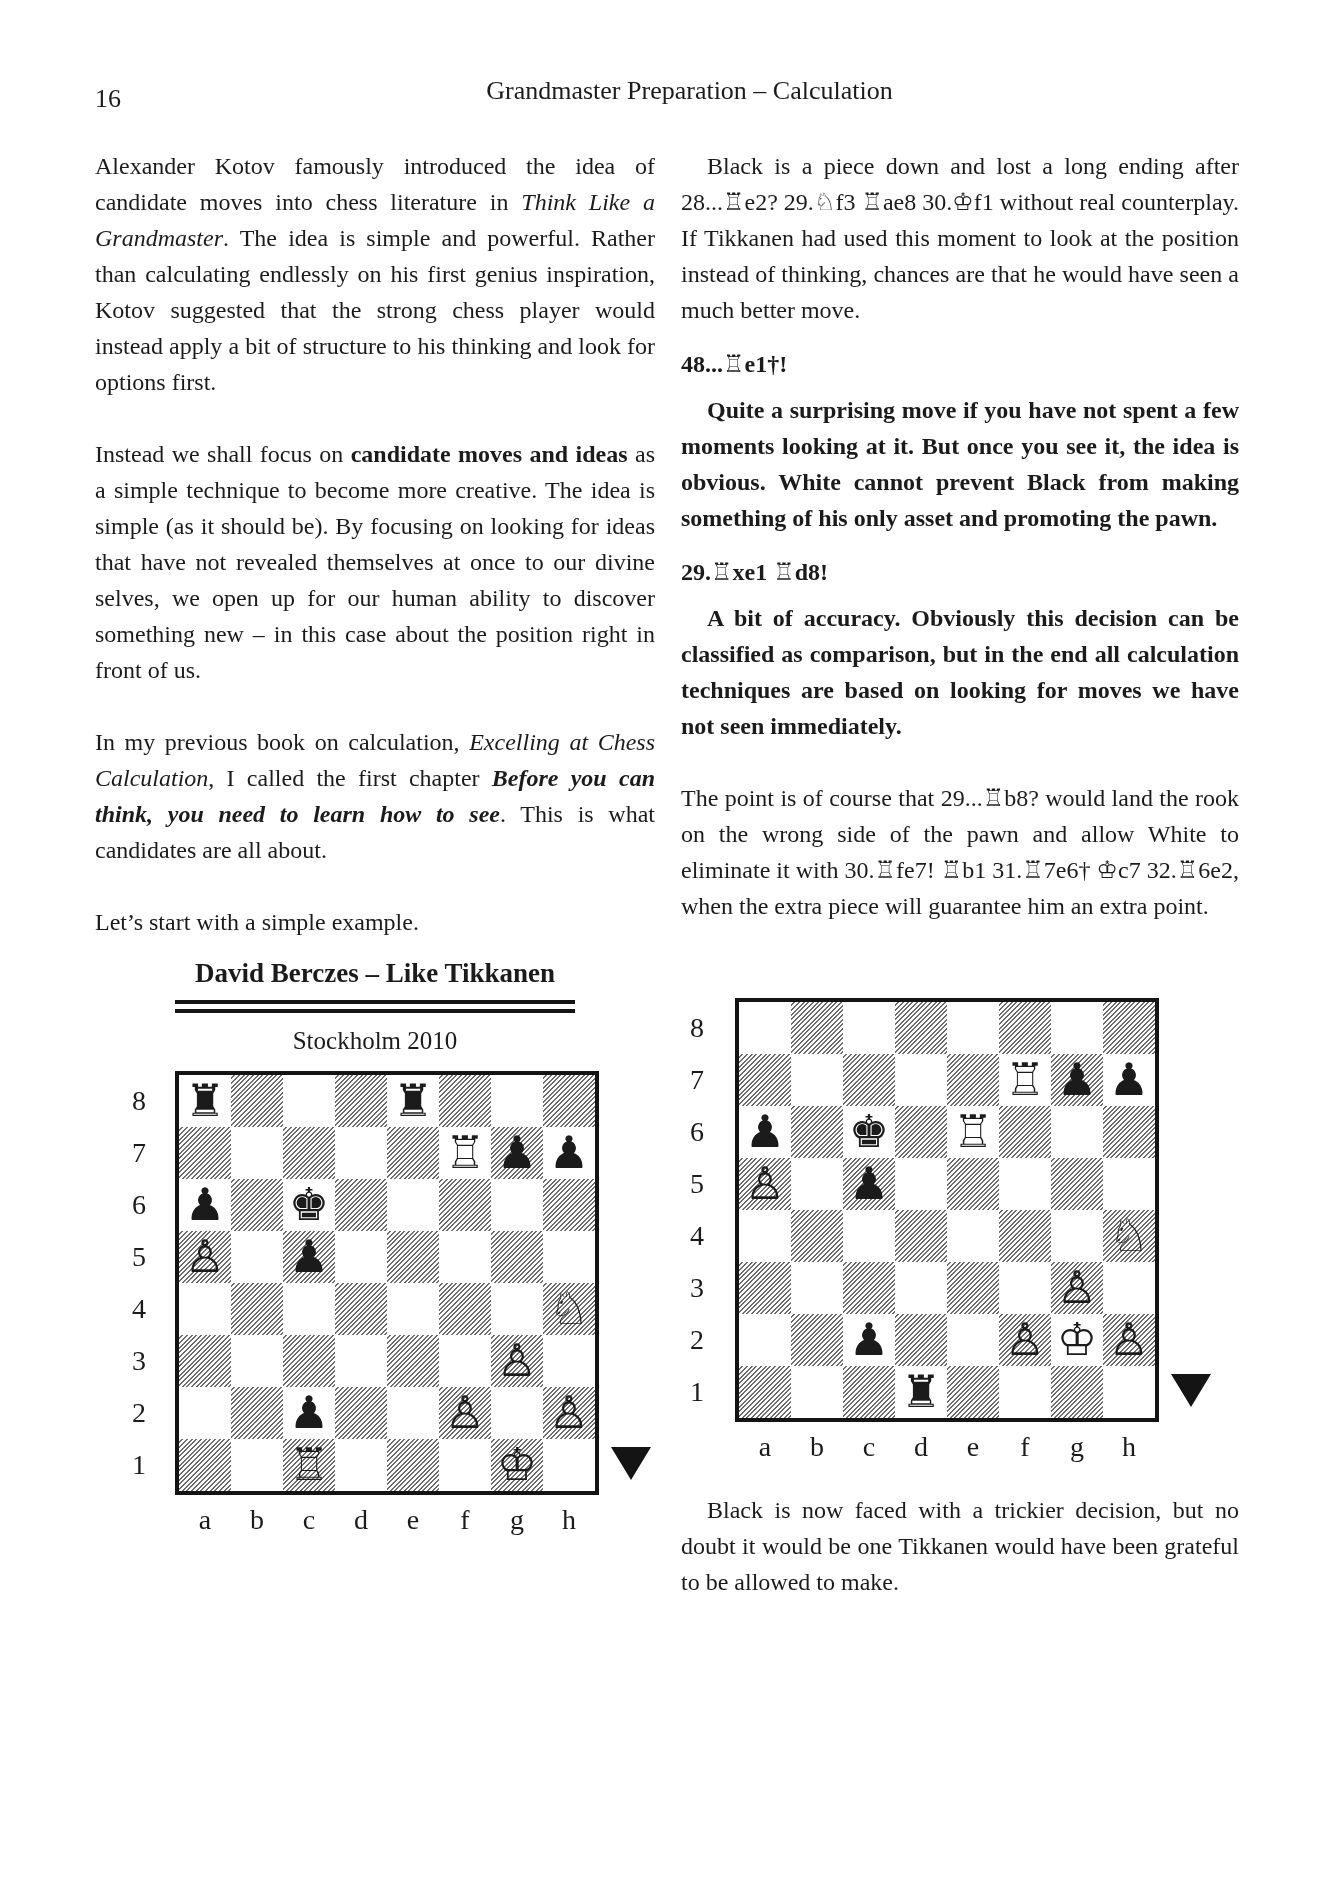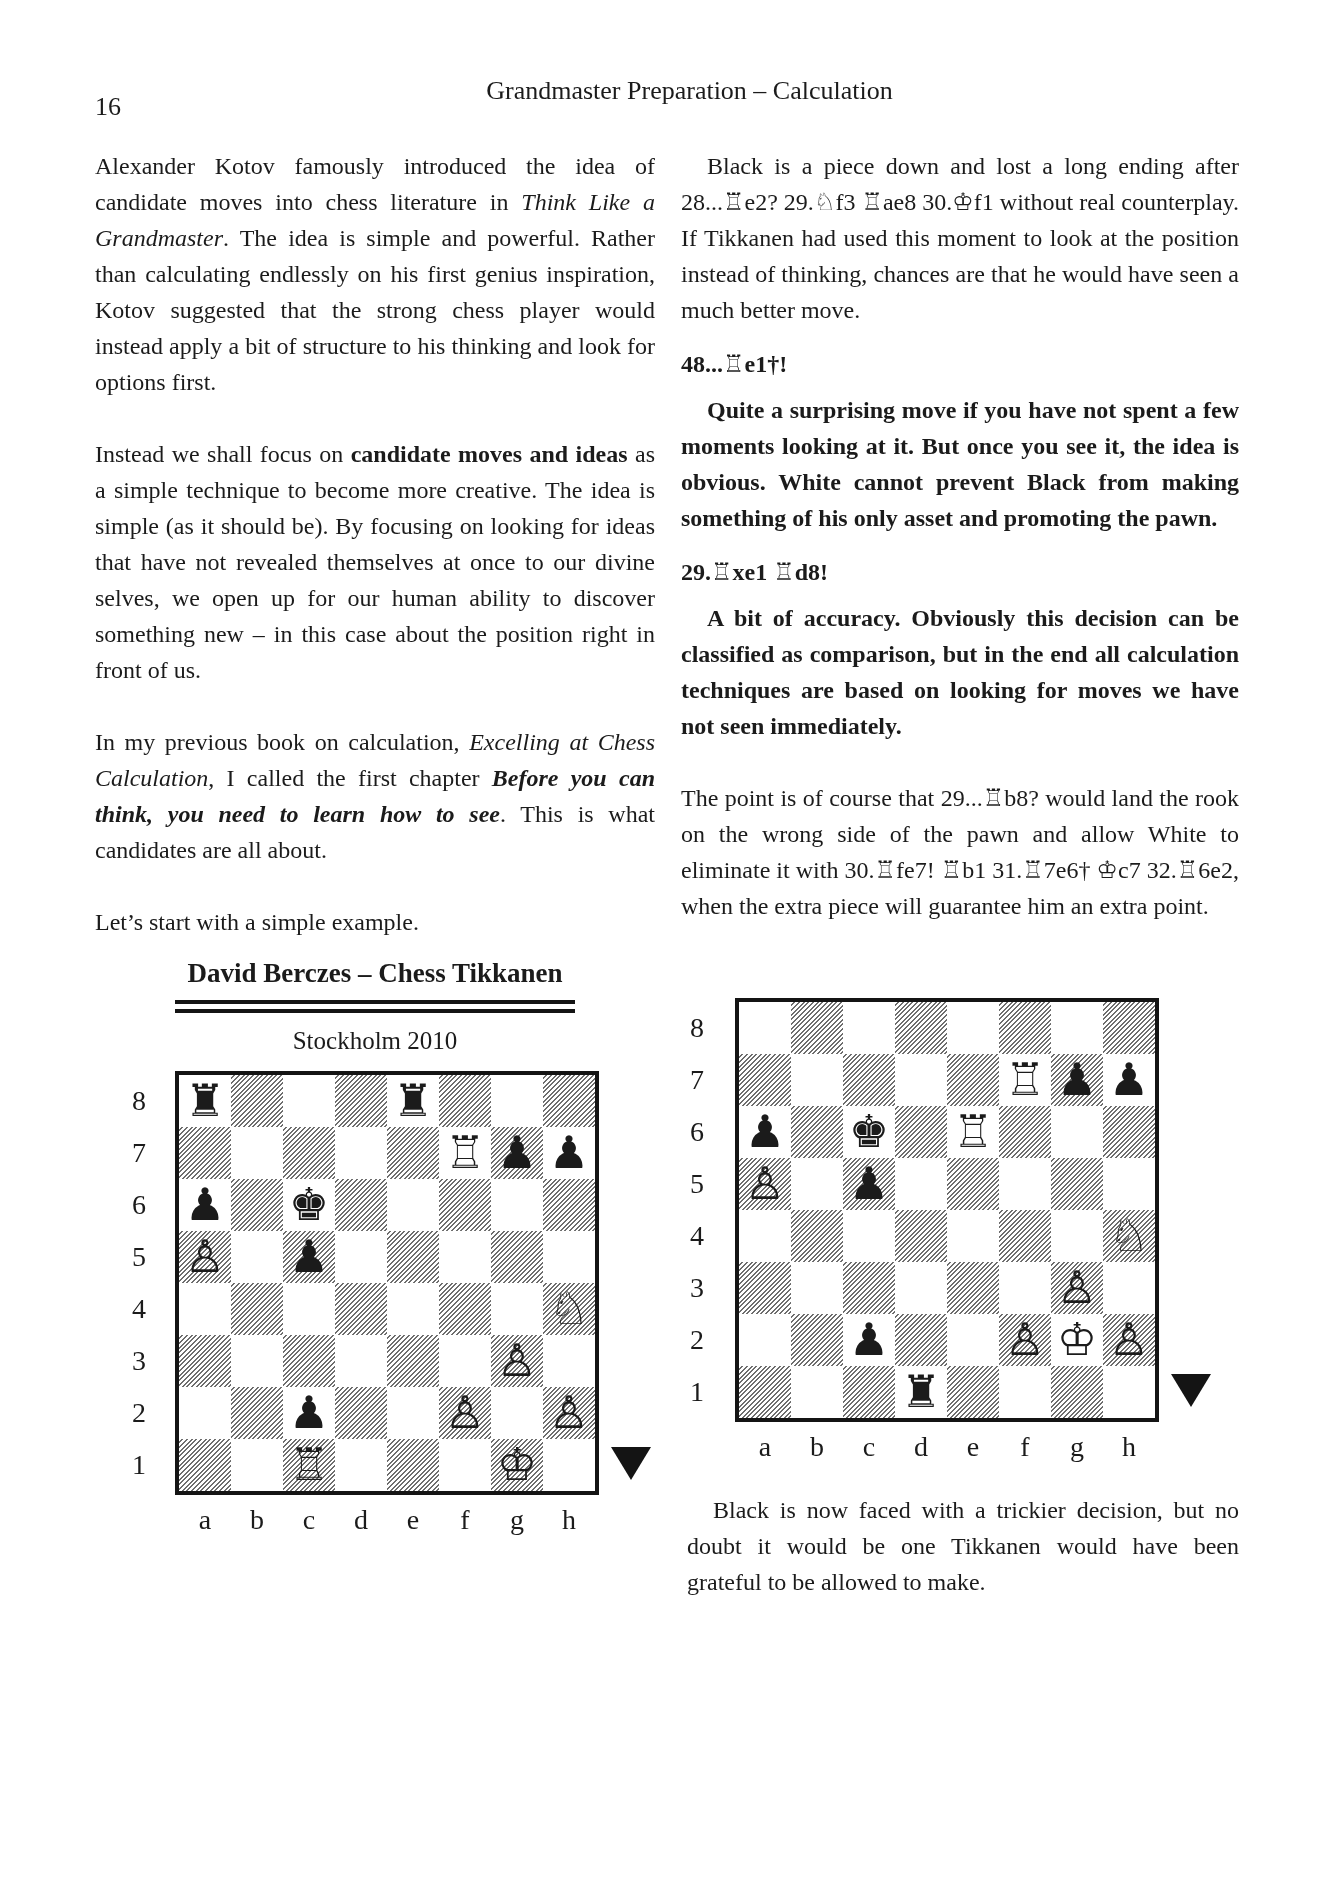--- a/index.html
+++ b/index.html
@@ -9,39 +9,39 @@
   }
   .page {
     position: relative;
     width: 1339px; height: 1890px;
     background: #ffffff;
     color: #1b1b1b;
     font-family: "Liberation Serif", "DejaVu Serif", "DejaVu Sans", serif;
     overflow: hidden;
   }
   .pagenum {
-    position: absolute; left: 95px; top: 92px;
+    position: absolute; left: 95px; top: 84px;
     font-size: 26px; line-height: 30px;
   }
   .ptitle {
     position: absolute; left: 0; top: 76px; width: 100%;
     text-align: center; font-size: 26px; line-height: 30px; margin-left: 20px;
   }
   .col {
     position: absolute; top: 148px; width: 560px;
     font-size: 24px; line-height: 36px;
     text-align: justify;
   }
   .col-left  { left: 95px; }
   .col-right { left: 681px; width: 558px; }
   p.para { margin: 0; }
   p.ind  { text-indent: 26px; }
   p.sp   { margin-top: 36px; }
   p.m1   { margin-top: 10px; font-weight: bold; }
-  p.m2   { margin-top: 20px; margin-left: 6px; }
+  p.m2   { margin-top: 20px; }
   p.move { margin-top: 18px; font-weight: bold; }
   .seg-i  { font-style: italic; }
   .seg-b  { font-weight: bold; }
   .seg-bi { font-weight: bold; font-style: italic; }
 
   .game-head {
     margin-top: 16px;
     text-align: center; text-indent: 0;
     font-weight: bold; font-size: 27px; line-height: 34px;
   }
@@ -113,21 +113,21 @@
 
   <div class="pagenum">16</div>
   <div class="ptitle">Grandmaster Preparation – Calculation</div>
 
   <div class="col col-left">
     <p class="para"><span>Alexander Kotov famously introduced the idea of candidate moves into chess literature in </span><span class="seg-i">Think Like a Grandmaster</span><span>. The idea is simple and powerful. Rather than calculating endlessly on his first genius inspiration, Kotov suggested that the strong chess player would instead apply a bit of structure to his thinking and look for options first.</span></p>
     <p class="para sp"><span>Instead we shall focus on </span><span class="seg-b">candidate moves and ideas</span><span> as a simple technique to become more creative. The idea is simple (as it should be). By focusing on looking for ideas that have not revealed themselves at once to our divine selves, we open up for our human ability to discover something new – in this case about the position right in front of us.</span></p>
     <p class="para sp"><span>In my previous book on calculation, </span><span class="seg-i">Excelling at Chess Calculation</span><span>, I called the first chapter </span><span class="seg-bi">Before you can think, you need to learn how to see</span><span>. This is what candidates are all about.</span></p>
     <p class="para sp"><span>Let’s start with a simple example.</span></p>
 
-    <div class="game-head">David Berczes – Chess Tikkanen</div>
+    <div class="game-head">David Berczes – Like Tikkanen</div>
     <div class="rule"></div>
     <div class="game-event">Stockholm 2010</div>
 
     <div class="diagram diagram-left">
       <div class="rank-labels">
           <div>8</div>
           <div>7</div>
           <div>6</div>
           <div>5</div>
           <div>4</div>

